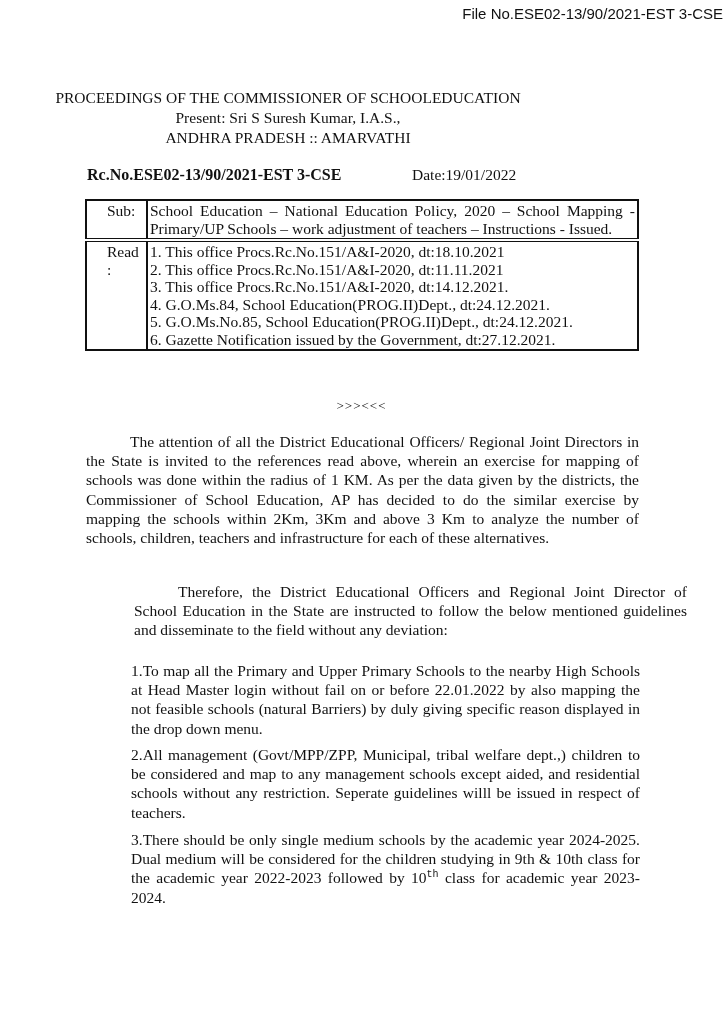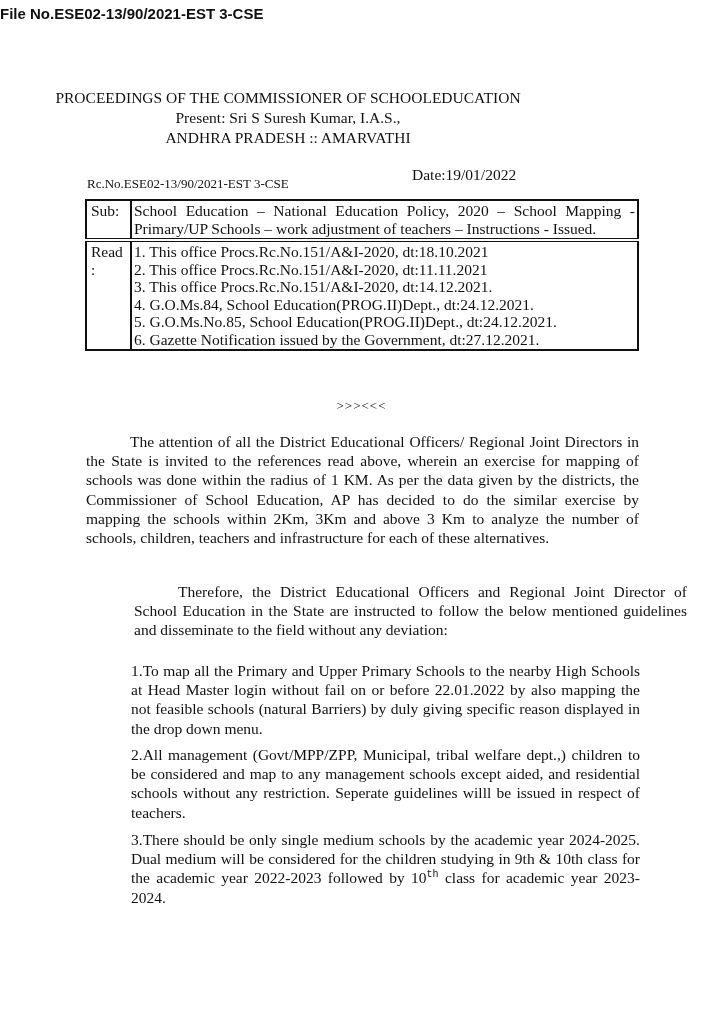--- a/index.html
+++ b/index.html
@@ -1,23 +1,23 @@
 <!DOCTYPE html>
 <html><head>
 <meta charset="utf-8">
 <style>
   html, body { margin: 0; padding: 0; background: #ffffff; }
   body { width: 723px; height: 1024px; position: relative; overflow: hidden; color: #111; font-family: "Liberation Serif", serif; }
-  .file-no { position: absolute; top: 5px; left: 0; width: 723px; text-align: left; font-family: "Liberation Sans", sans-serif; font-weight: bold; font-size: 15px; }
+  .file-no { position: absolute; top: 5px; left: 0; width: 723px; text-align: right; font-family: "Liberation Sans", sans-serif; font-weight: normal; font-size: 15px; }
   .heading { position: absolute; top: 88px; left: 0; width: 576px; text-align: center; font-size: 15.5px; line-height: 20px; }
-  .ref-line { position: absolute; top: 176px; left: 87px; font-size: 13px; }
+  .ref-line { position: absolute; top: 166px; left: 87px; font-size: 16px; font-weight: bold; }
   .date-line { position: absolute; top: 166px; left: 412px; font-size: 15.5px; }
   table.subtbl { position: absolute; top: 199px; left: 85px; width: 554px; border-collapse: collapse; font-size: 15.5px; line-height: 17.5px; }
   table.subtbl td { border: 2px solid #111; vertical-align: top; padding: 1px 2px; }
-  table.subtbl td.lbl { width: 37px; padding-left: 4px; border-radius: 20px; }
+  table.subtbl td.lbl { width: 37px; padding-left: 20px; border-radius: 20px; }
   table.subtbl tr.sub-row td { border-bottom: 4px double #111; }
   .sub-text { text-align: justify; text-align-last: left; }
   .sep { position: absolute; top: 398px; left: 0; width: 723px; text-align: center; font-size: 13px; letter-spacing: 1px; }
   .para { position: absolute; left: 86px; width: 553px; font-size: 15.5px; line-height: 19.2px; text-align: justify; }
   .para .indent { display: inline-block; width: 44px; }
   .item { position: absolute; left: 131px; width: 509px; font-size: 15.5px; line-height: 19.2px; text-align: justify; }
   sup { font-size: 10px; line-height: 0; font-family: Liberation Mono, monospace; }
 </style>
 </head>
 <body>

